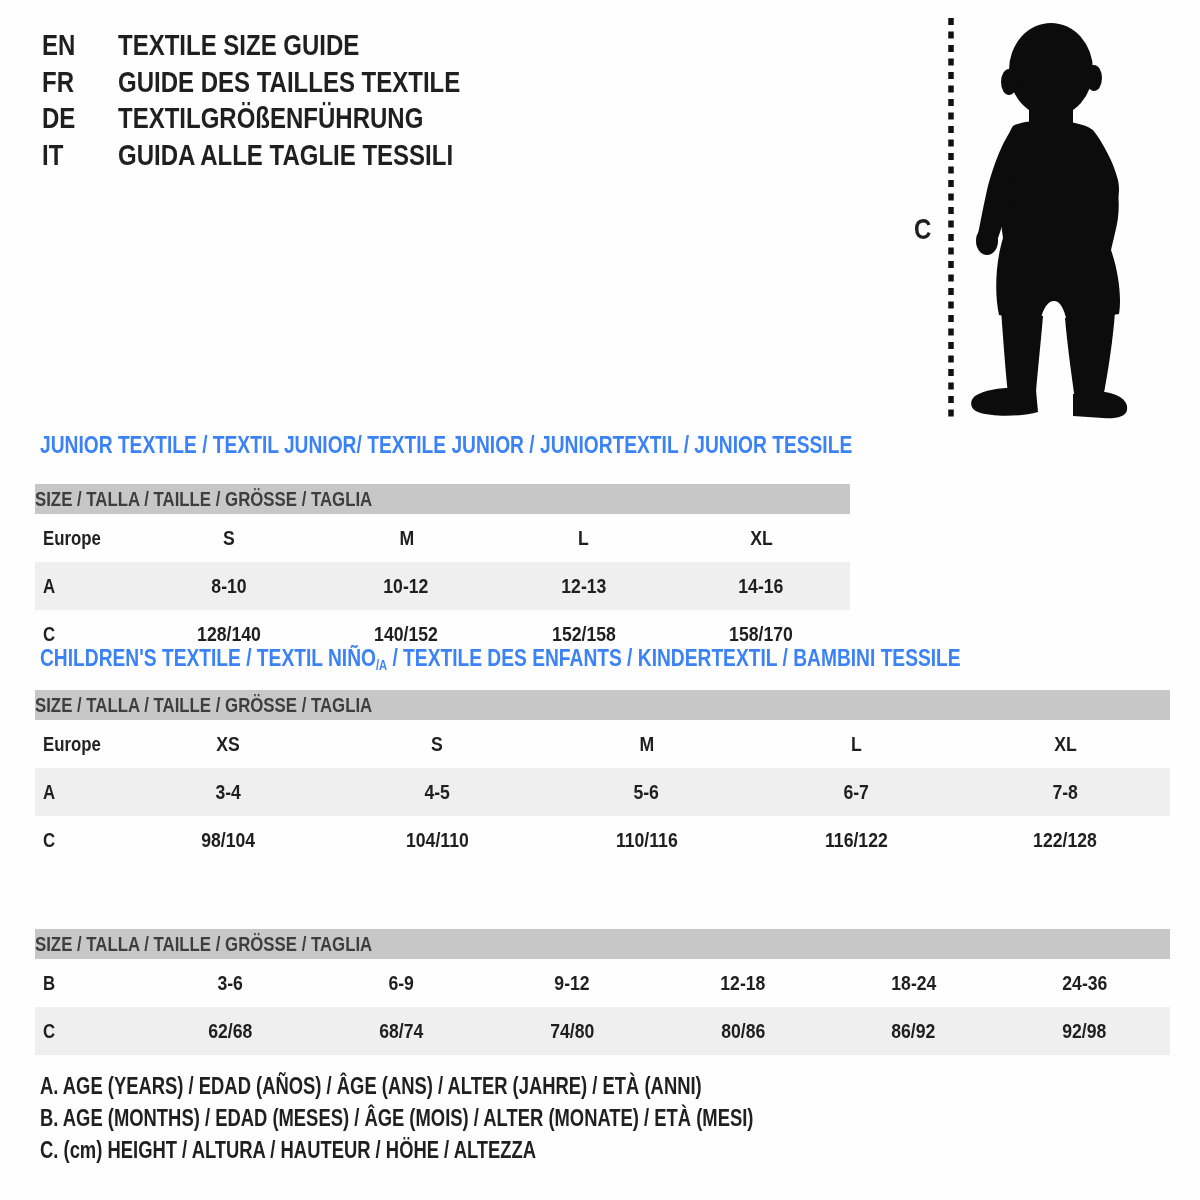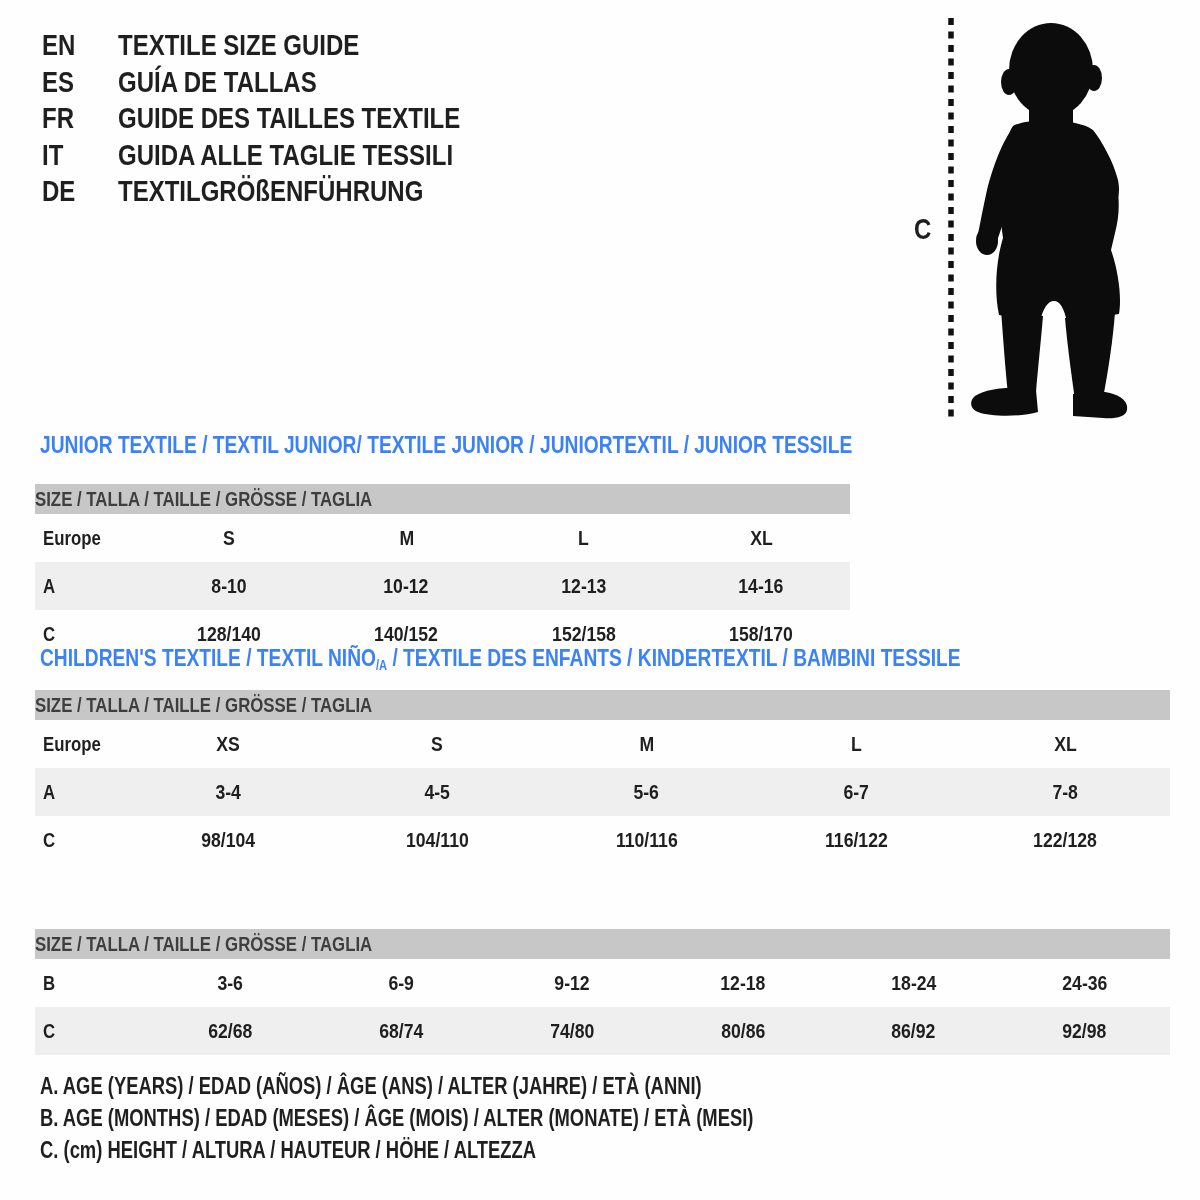--- a/index.html
+++ b/index.html
@@ -57,34 +57,30 @@
 <body>
 
 <div class="canvas">
 
   <div class="lang-list">
     <div class="lang-row">
       <span class="lang-code"><span class="cnd">EN</span></span>
       <span class="cnd">TEXTILE SIZE GUIDE</span>
     </div>
     <div class="lang-row">
-      <span class="lang-code"><span class="cnd">ES</span></span>
-      <span class="cnd">GUÍA DE TALLAS</span>
-    </div>
-    <div class="lang-row">
       <span class="lang-code"><span class="cnd">FR</span></span>
       <span class="cnd">GUIDE DES TAILLES TEXTILE</span>
     </div>
     <div class="lang-row">
+      <span class="lang-code"><span class="cnd">DE</span></span>
+      <span class="cnd">TEXTILGRÖßENFÜHRUNG</span>
+    </div>
+    <div class="lang-row">
       <span class="lang-code"><span class="cnd">IT</span></span>
       <span class="cnd">GUIDA ALLE TAGLIE TESSILI</span>
-    </div>
-    <div class="lang-row">
-      <span class="lang-code"><span class="cnd">DE</span></span>
-      <span class="cnd">TEXTILGRÖßENFÜHRUNG</span>
     </div>
   </div>
 
   <svg class="measure-line" width="10" height="406" viewBox="0 0 10 406">
     <line x1="5" y1="3" x2="5" y2="403" stroke="#101010" stroke-width="5.5" stroke-dasharray="7 6.5"></line>
   </svg>
 
   <div class="figure-label">
     <span class="cnd">C</span>
   </div>

